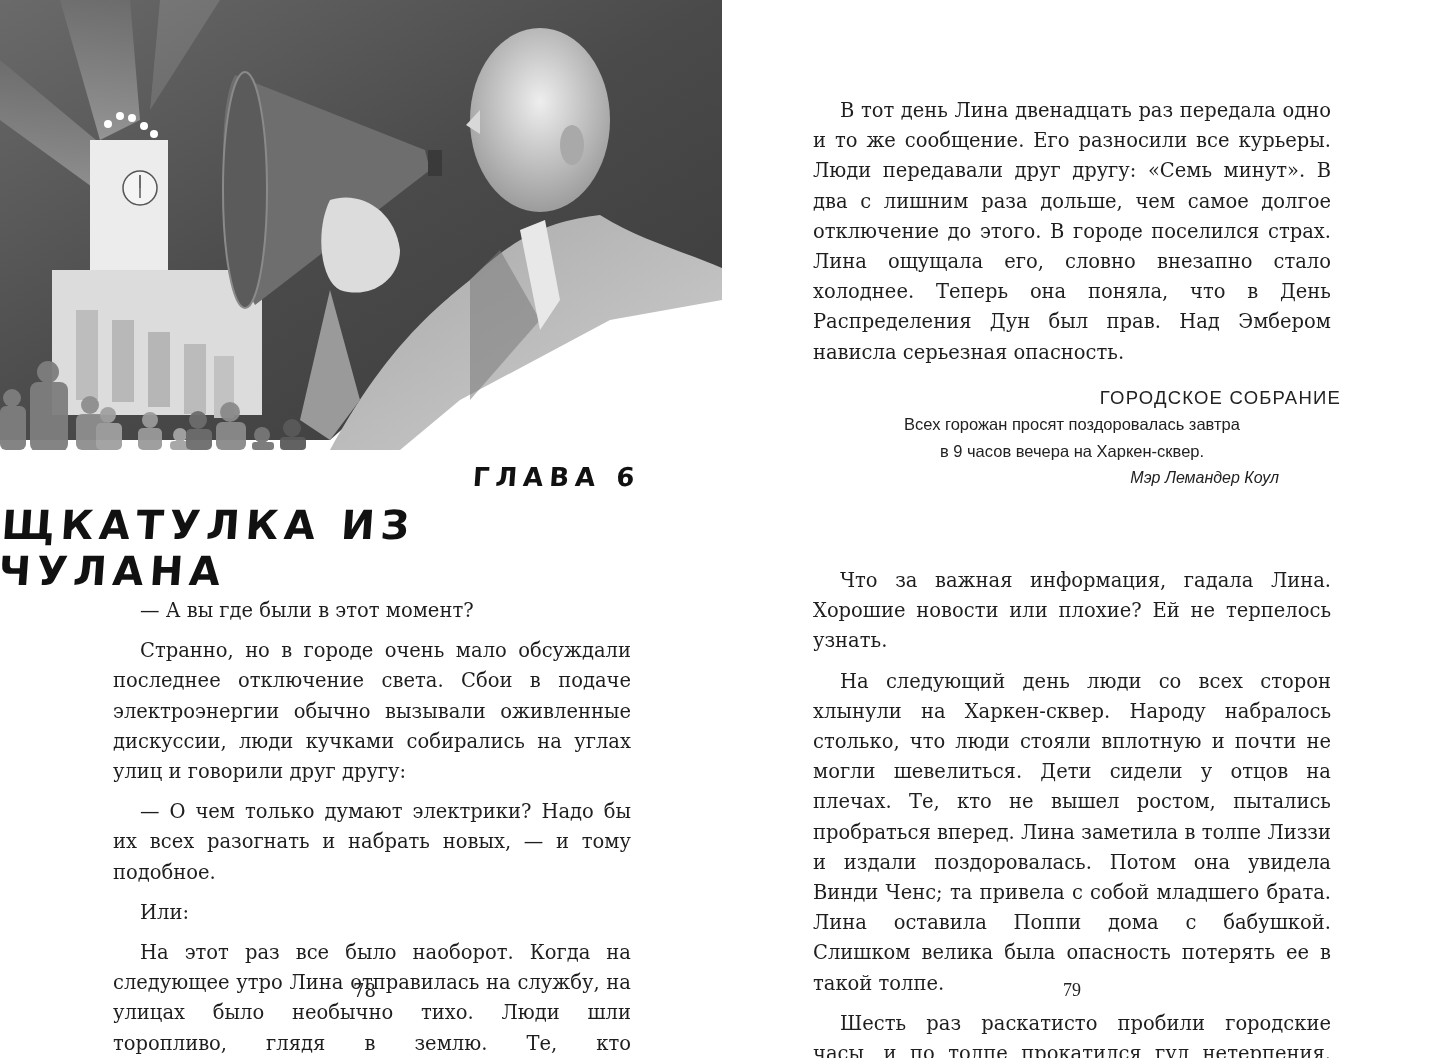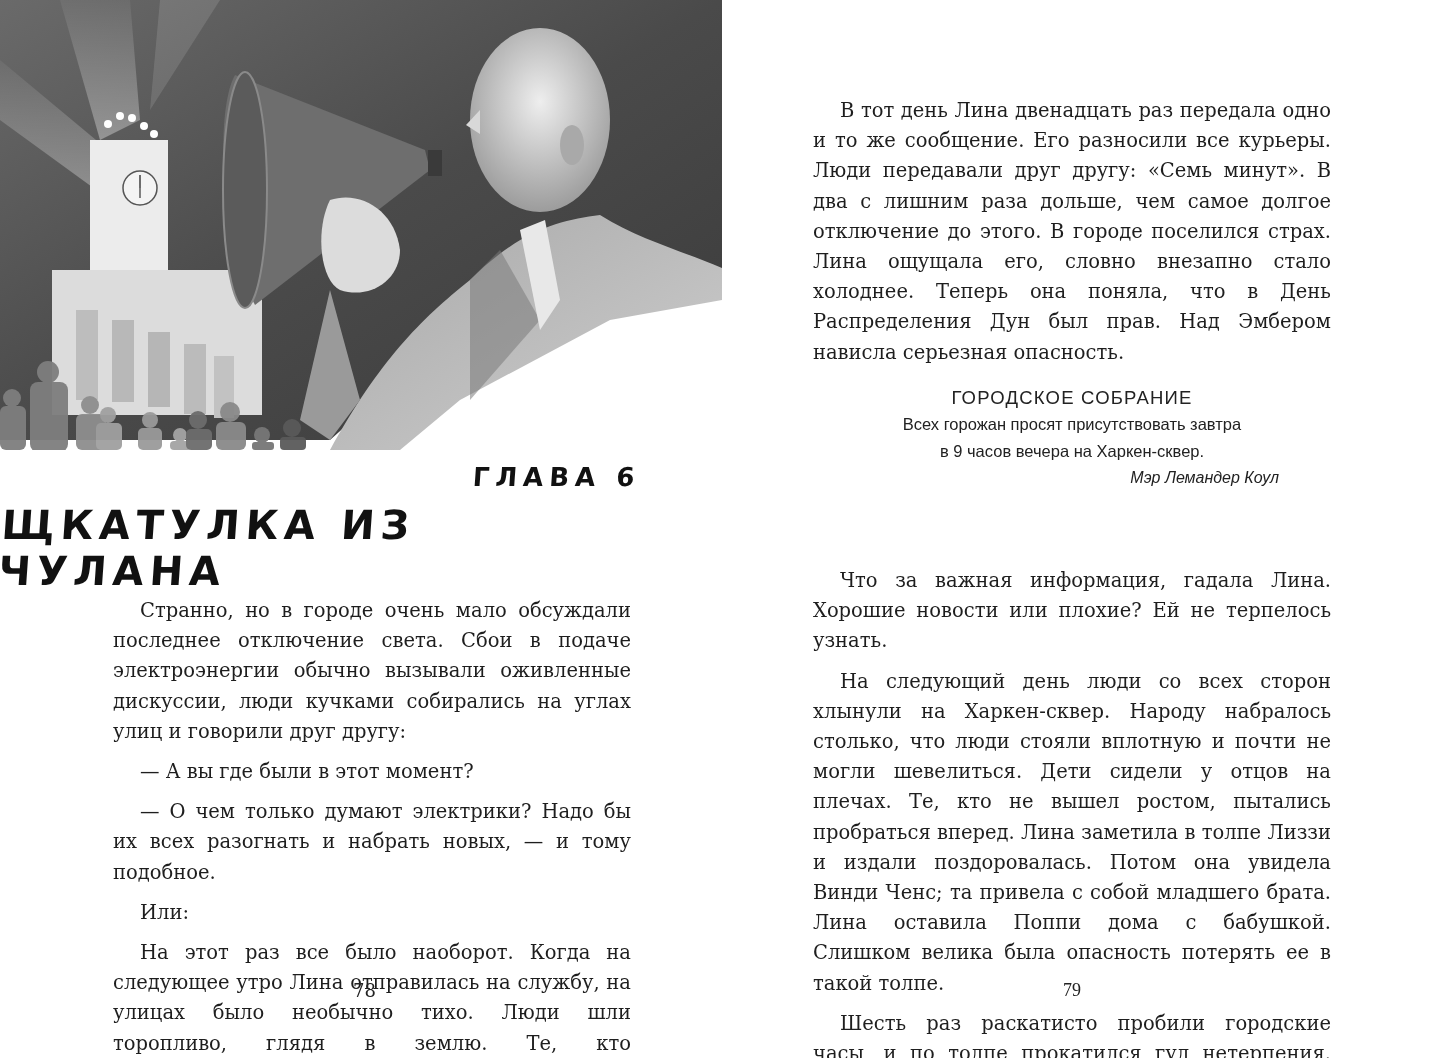--- a/index.html
+++ b/index.html
@@ -31,21 +31,21 @@
     .text-block p.indent { text-indent: 27px; }
     .left-body { left: 103px; top: 586px; width: 538px; }
     .right-top { left: 803px; top: 86px; width: 538px; }
     .right-bottom { left: 803px; top: 556px; width: 538px; }
 
     .notice {
       position: absolute; left: 803px; top: 385px; width: 538px;
       font-family: "Liberation Sans", "DejaVu Sans", sans-serif; color: #222;
       text-align: center;
     }
-    .notice-title { font-size: 18.5px; letter-spacing: 1.2px; line-height: 26px; }
+    .notice-title { font-size: 18.5px; letter-spacing: 1.2px; line-height: 26px; text-align: right; }
     .notice-line { font-size: 16.5px; line-height: 26.5px; }
     .notice-sign { font-size: 16px; font-style: italic; text-align: right; padding-right: 62px; line-height: 28px; }
 
     .page-number { position: absolute; top: 980px; font-size: 18px; color: #222; }
     .pn-left { left: 353px; }
     .pn-right { left: 1063px; font-family: Liberation Serif, serif; }
   </style>
 </head>
 <body>
 
@@ -139,39 +139,39 @@
         <circle cx="292" cy="428" r="9" fill="#5a5a5a"></circle>
           <rect x="280" y="437" width="26" height="13" rx="4" fill="#5a5a5a"></rect>
       </g>
     </g>
   </svg>
 
   <div class="chapter-label">ГЛАВА 6</div>
   <div class="chapter-title">ЩКАТУЛКА ИЗ ЧУЛАНА</div>
 
   <div class="text-block left-body">
+    <p class="indent">— А вы где были в этот момент?</p>
     <p class="indent">Странно, но в городе очень мало обсуждали последнее отключение света. Сбои в подаче электроэнергии обычно вызывали оживленные дискуссии, люди кучками собира­лись на углах улиц и говорили друг другу:</p>
-    <p class="indent">— А вы где были в этот момент?</p>
     <p class="indent">— О чем только думают электрики? Надо бы их всех разогнать и набрать новых, — и тому подобное.</p>
     <p class="indent">Или:</p>
     <p class="indent">На этот раз все было наоборот. Когда на следующее утро Лина отправилась на службу, на улицах было не­обычно тихо. Люди шли торопливо, глядя в землю. Те, кто останавливался поболтать, разговаривали вполголоса и поспешно расходились.</p>
   </div>
 
   <div class="page-number pn-left">78</div>
 </div>
 
 <div class="page page-right"></div>
 
 <div class="text-block right-top">
   <p class="indent">В тот день Лина двенадцать раз передала одно и то же сообщение. Его разносили все курьеры. Люди пере­давали друг другу: «Семь минут». В два с лишним раза дольше, чем самое долгое отключение до этого. В городе поселился страх. Лина ощущала его, словно внезапно стало холоднее. Теперь она поняла, что в День Распреде­ления Дун был прав. Над Эмбером нависла серьезная опасность.</p>
 </div>
 
 <div class="notice">
   <div class="notice-title">ГОРОДСКОЕ СОБРАНИЕ</div>
-  <div class="notice-line">Всех горожан просят присутствовать завтра</div>
+  <div class="notice-line">Всех горожан просят поздоровалась завтра</div>
   <div class="notice-line">в 9 часов вечера на Харкен-сквер.</div>
   <div class="notice-sign">Мэр Лемандер Коул</div>
 </div>
 
 <div class="text-block right-bottom">
   <p class="indent">Что за важная информация, гадала Лина. Хорошие новости или плохие? Ей не терпелось узнать.</p>
   <p class="indent">На следующий день люди со всех сторон хлынули на Харкен-сквер. Народу набралось столько, что люди стояли вплотную и почти не могли шевелиться. Дети сидели у отцов на плечах. Те, кто не вышел ростом, пытались пробраться вперед. Лина заметила в толпе Лиззи и изда­ли поздоровалась. Потом она увидела Винди Ченс; та привела с собой младшего брата. Лина оставила Поппи дома с бабушкой. Слишком велика была опасность поте­рять ее в такой толпе.</p>
   <p class="indent">Шесть раз раскатисто пробили городские часы, и по толпе прокатился гул нетерпения. Люди вставали на цыпочки и вытягивали шеи в надежде разглядеть, что</p>
 </div>
 

